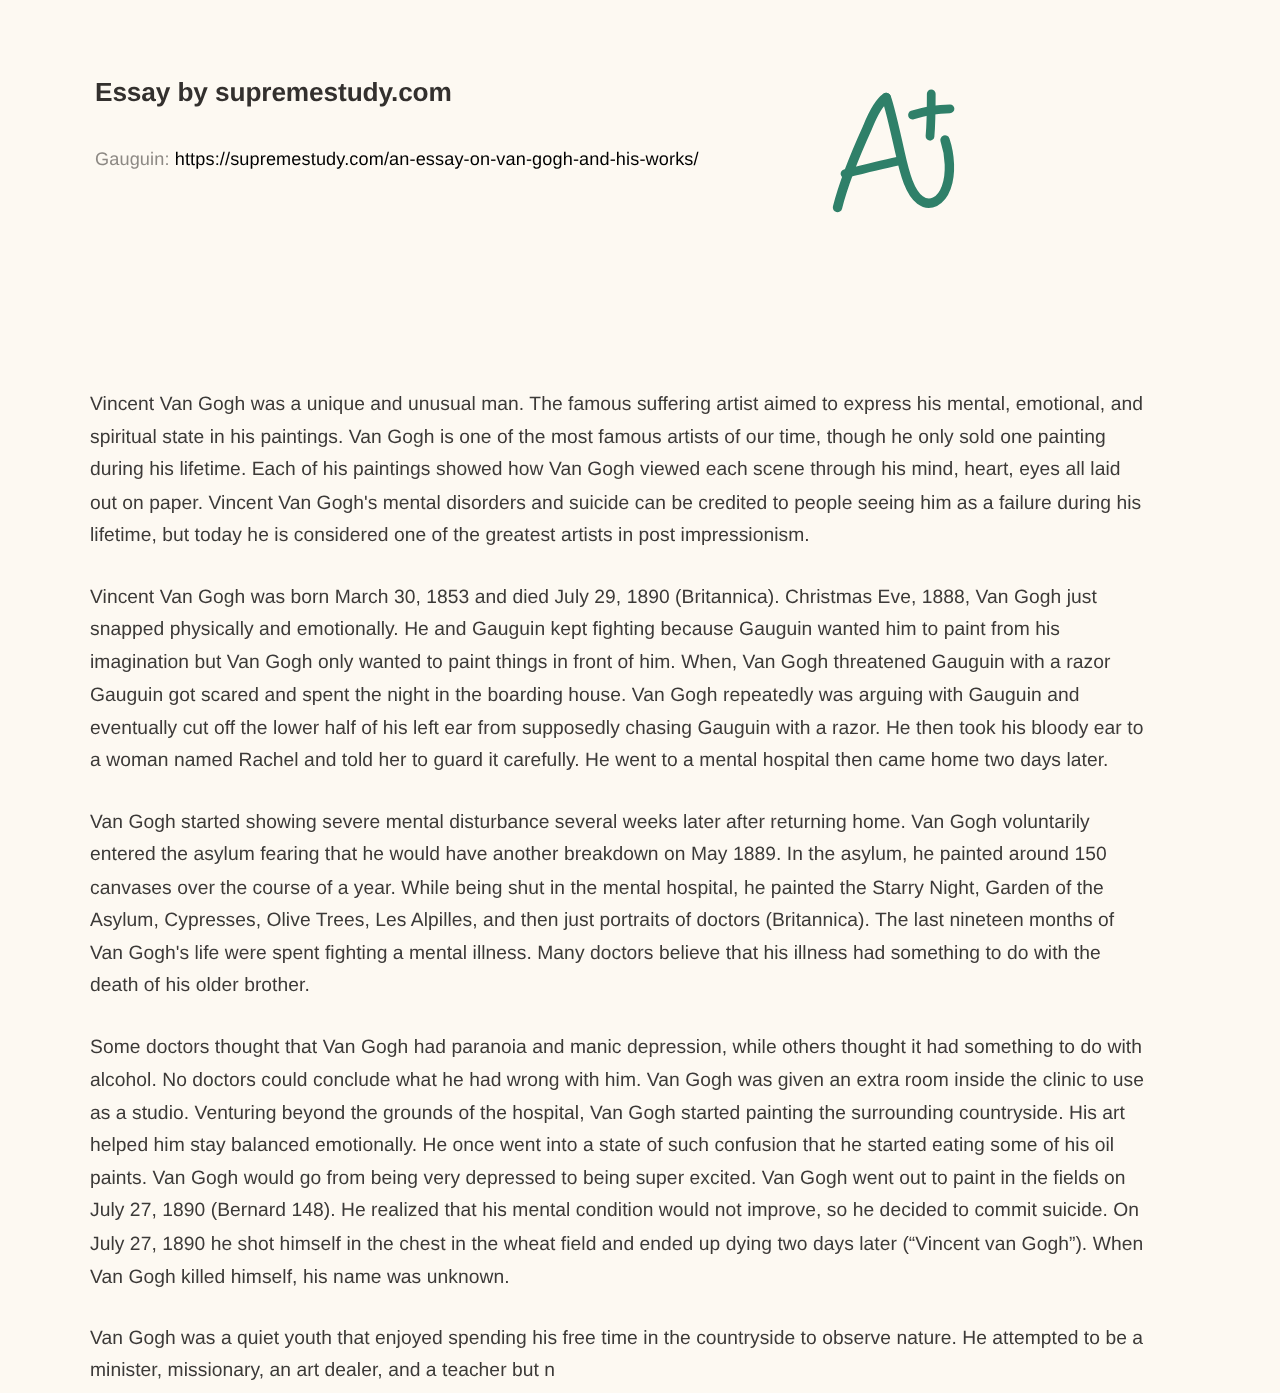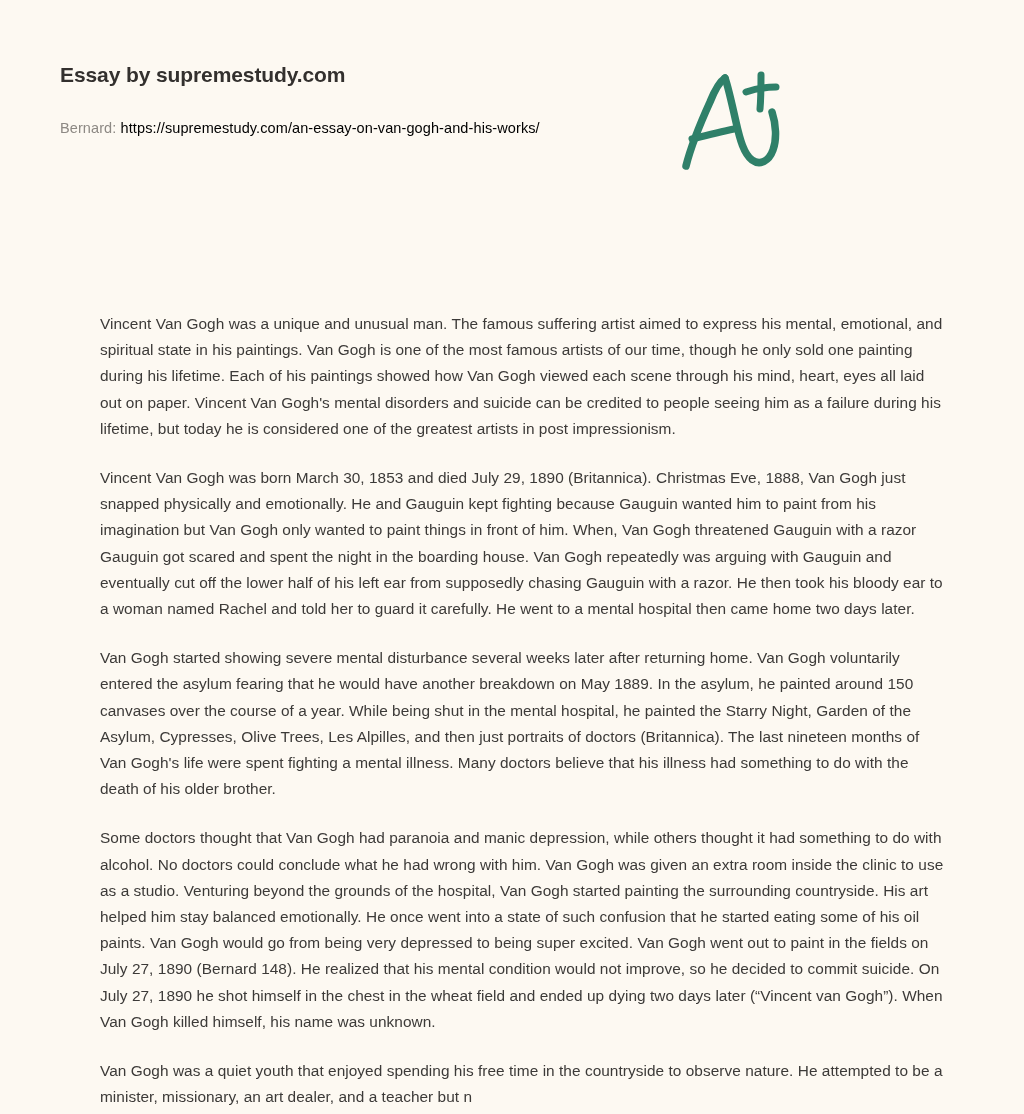--- a/index.html
+++ b/index.html
@@ -13,21 +13,21 @@
     font-family: "Liberation Sans", sans-serif;
     color: #2b2b2b;
     overflow: hidden;
     position: relative;
   }
 
   .page {
     width: 944px;
     height: 1114px;
     box-sizing: border-box;
-    padding: 0 60px;
+    padding: 0 76px;
     position: relative;
   }
 
   
   .doc-header {
     position: relative;
     height: 185px;
   }
 
   .brand-line {
@@ -81,21 +81,21 @@
     font-weight: bold;
     letter-spacing: -0.25px;
     color: #1f1f1f;
     line-height: 1.2;
     white-space: nowrap;
   }
 
   
   .doc-body {
     position: absolute;
-    left: 100px;
+    left: 72px;
     top: 311px;
     width: 850px;
   }
 
   .doc-body p {
     margin: 0 0 23px 0;
     font-size: 15.4px;
     line-height: 26.2px;
     color: #3c3a38;
     letter-spacing: 0.05px;
@@ -108,21 +108,21 @@
 </head>
 <body>
 
 <div class="page">
 
   <div class="doc-header">
 
     <div class="brand-line">Essay by supremestudy.com</div>
 
     <div class="source-line">
-      <span class="source-label">Bernard:</span>
+      <span class="source-label">Gauguin:</span>
       <span class="source-url">https://supremestudy.com/an-essay-on-van-gogh-and-his-works/</span>
     </div>
 
     <div class="logo-mark">
       <svg viewBox="0 0 110 108" xmlns="http://www.w3.org/2000/svg" fill="none" stroke="#2f8069" stroke-linecap="round" stroke-linejoin="round">
 
         <path d="M10 100 C 14 84, 24 58, 34 36 C 38 26, 43 16, 49 12" stroke-width="7.5"></path>
 
         <path d="M49 12 C 52 20, 56 38, 60 56 C 64 74, 68 88, 76 94
                  C 84 100, 93 95, 97 84 C 101 73, 100 58, 96 46" stroke-width="7.5"></path>

